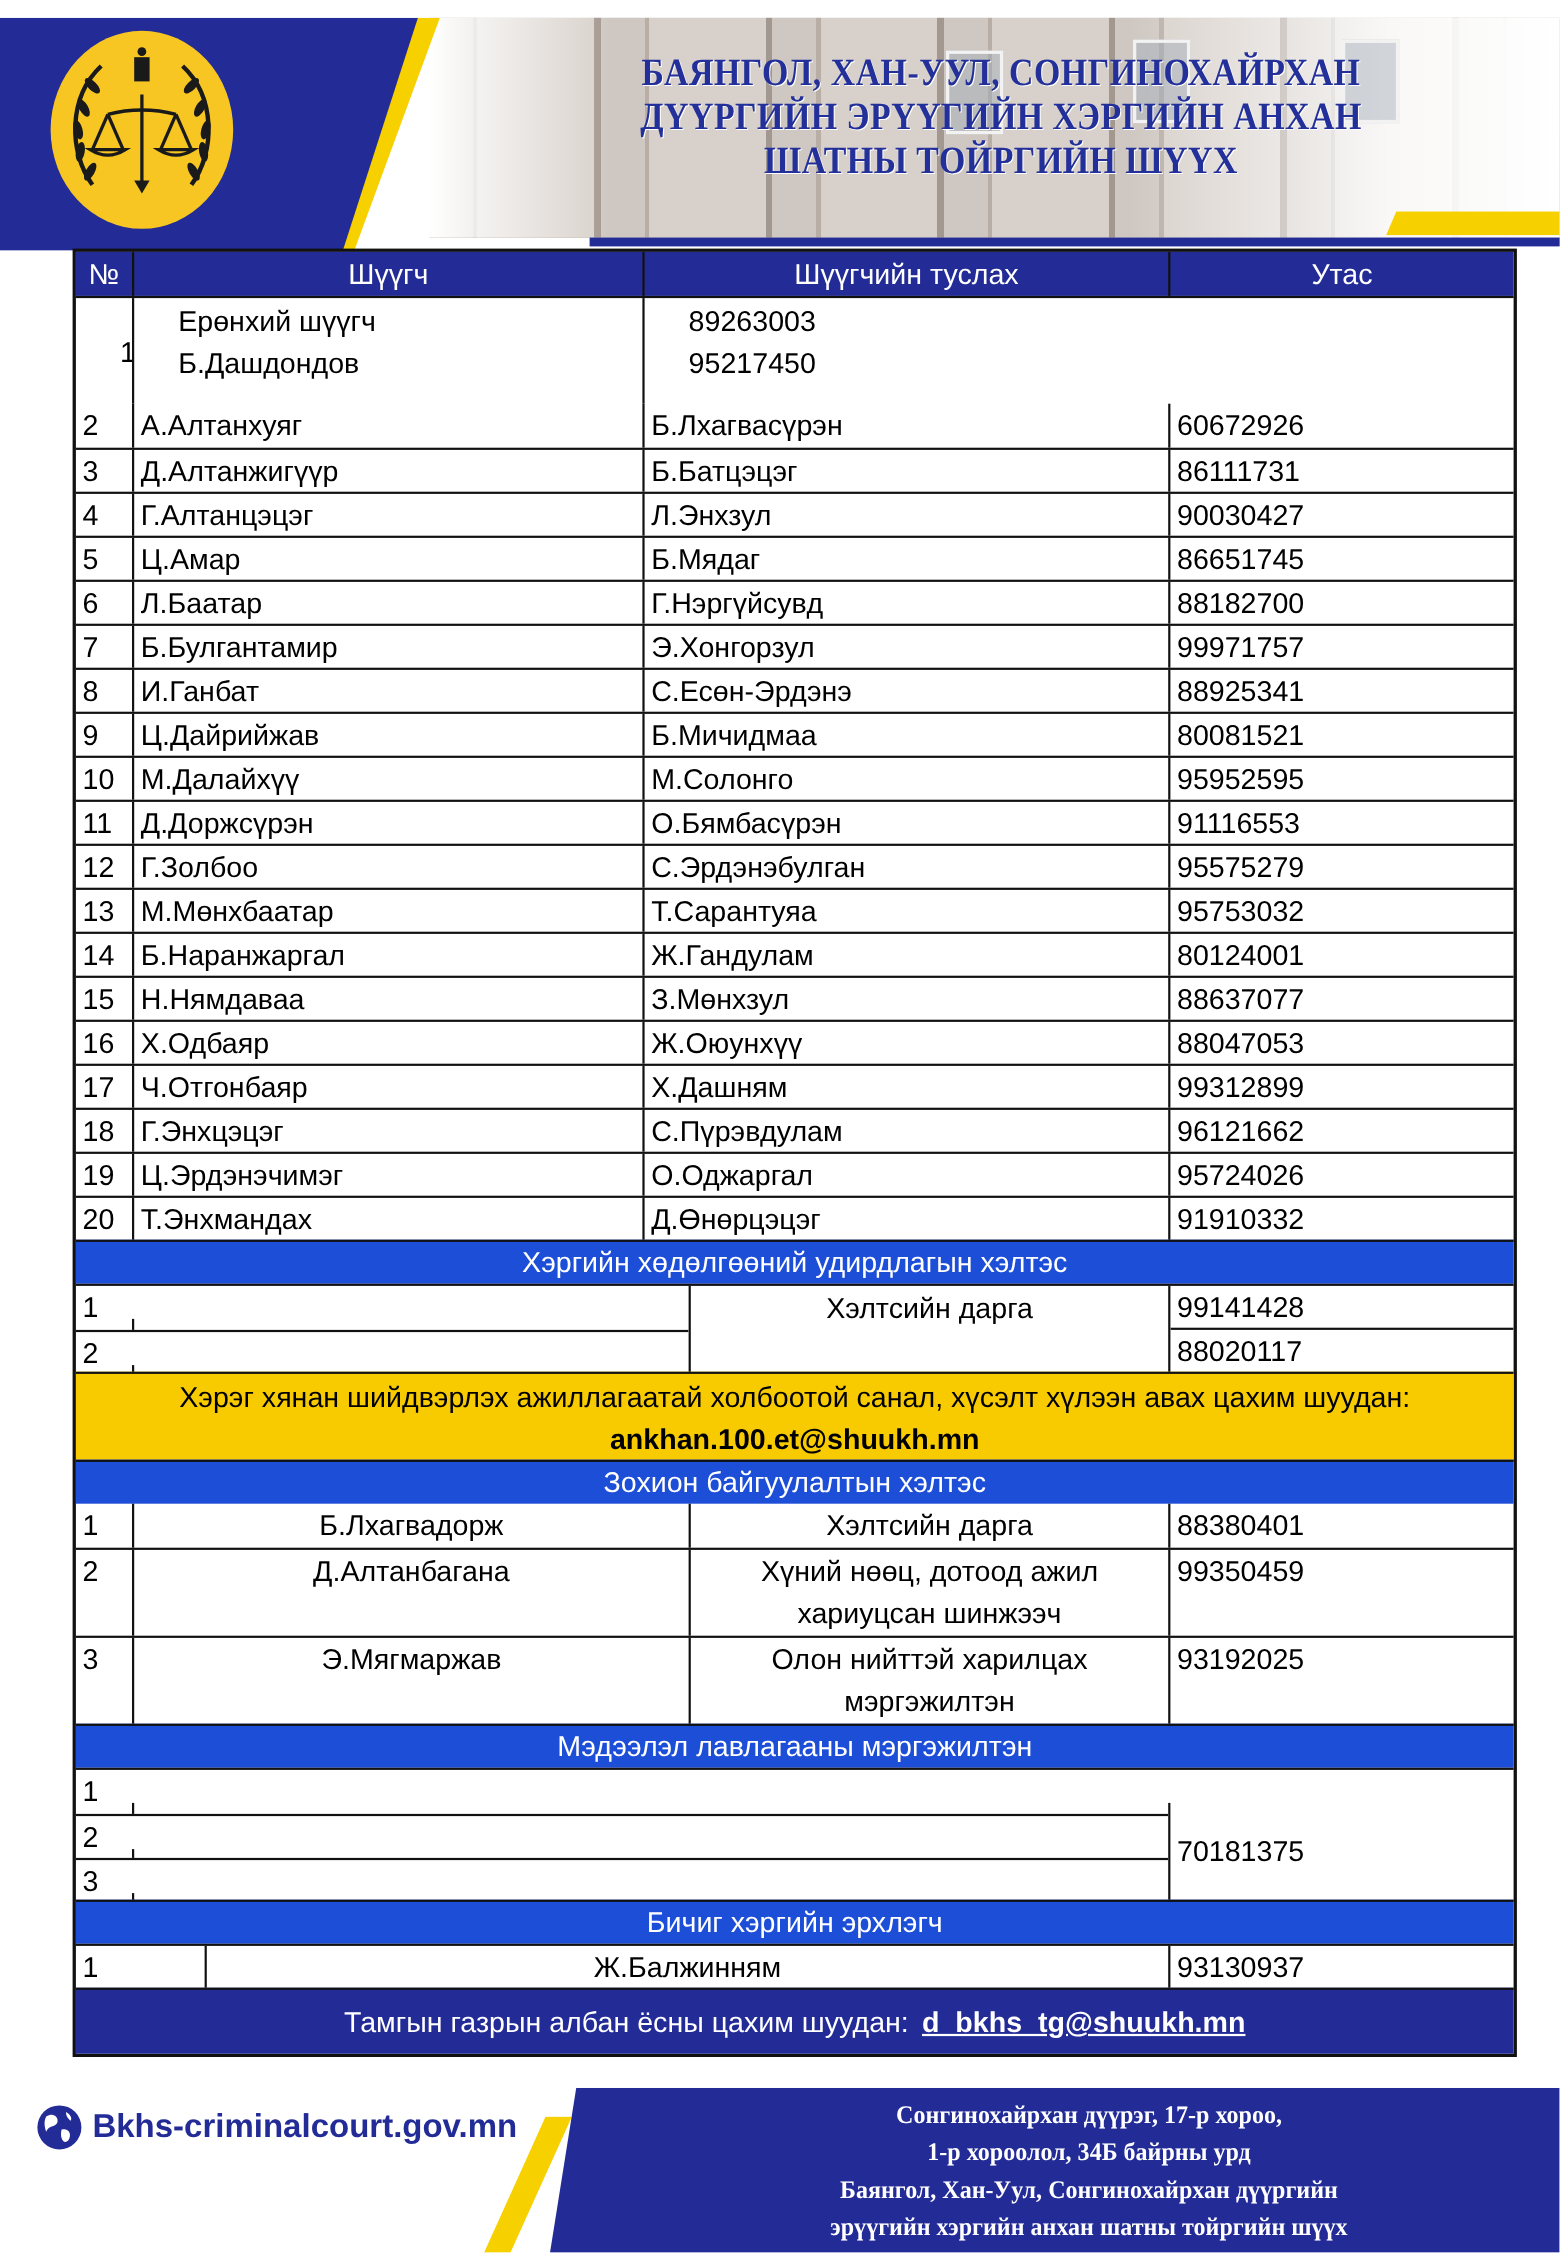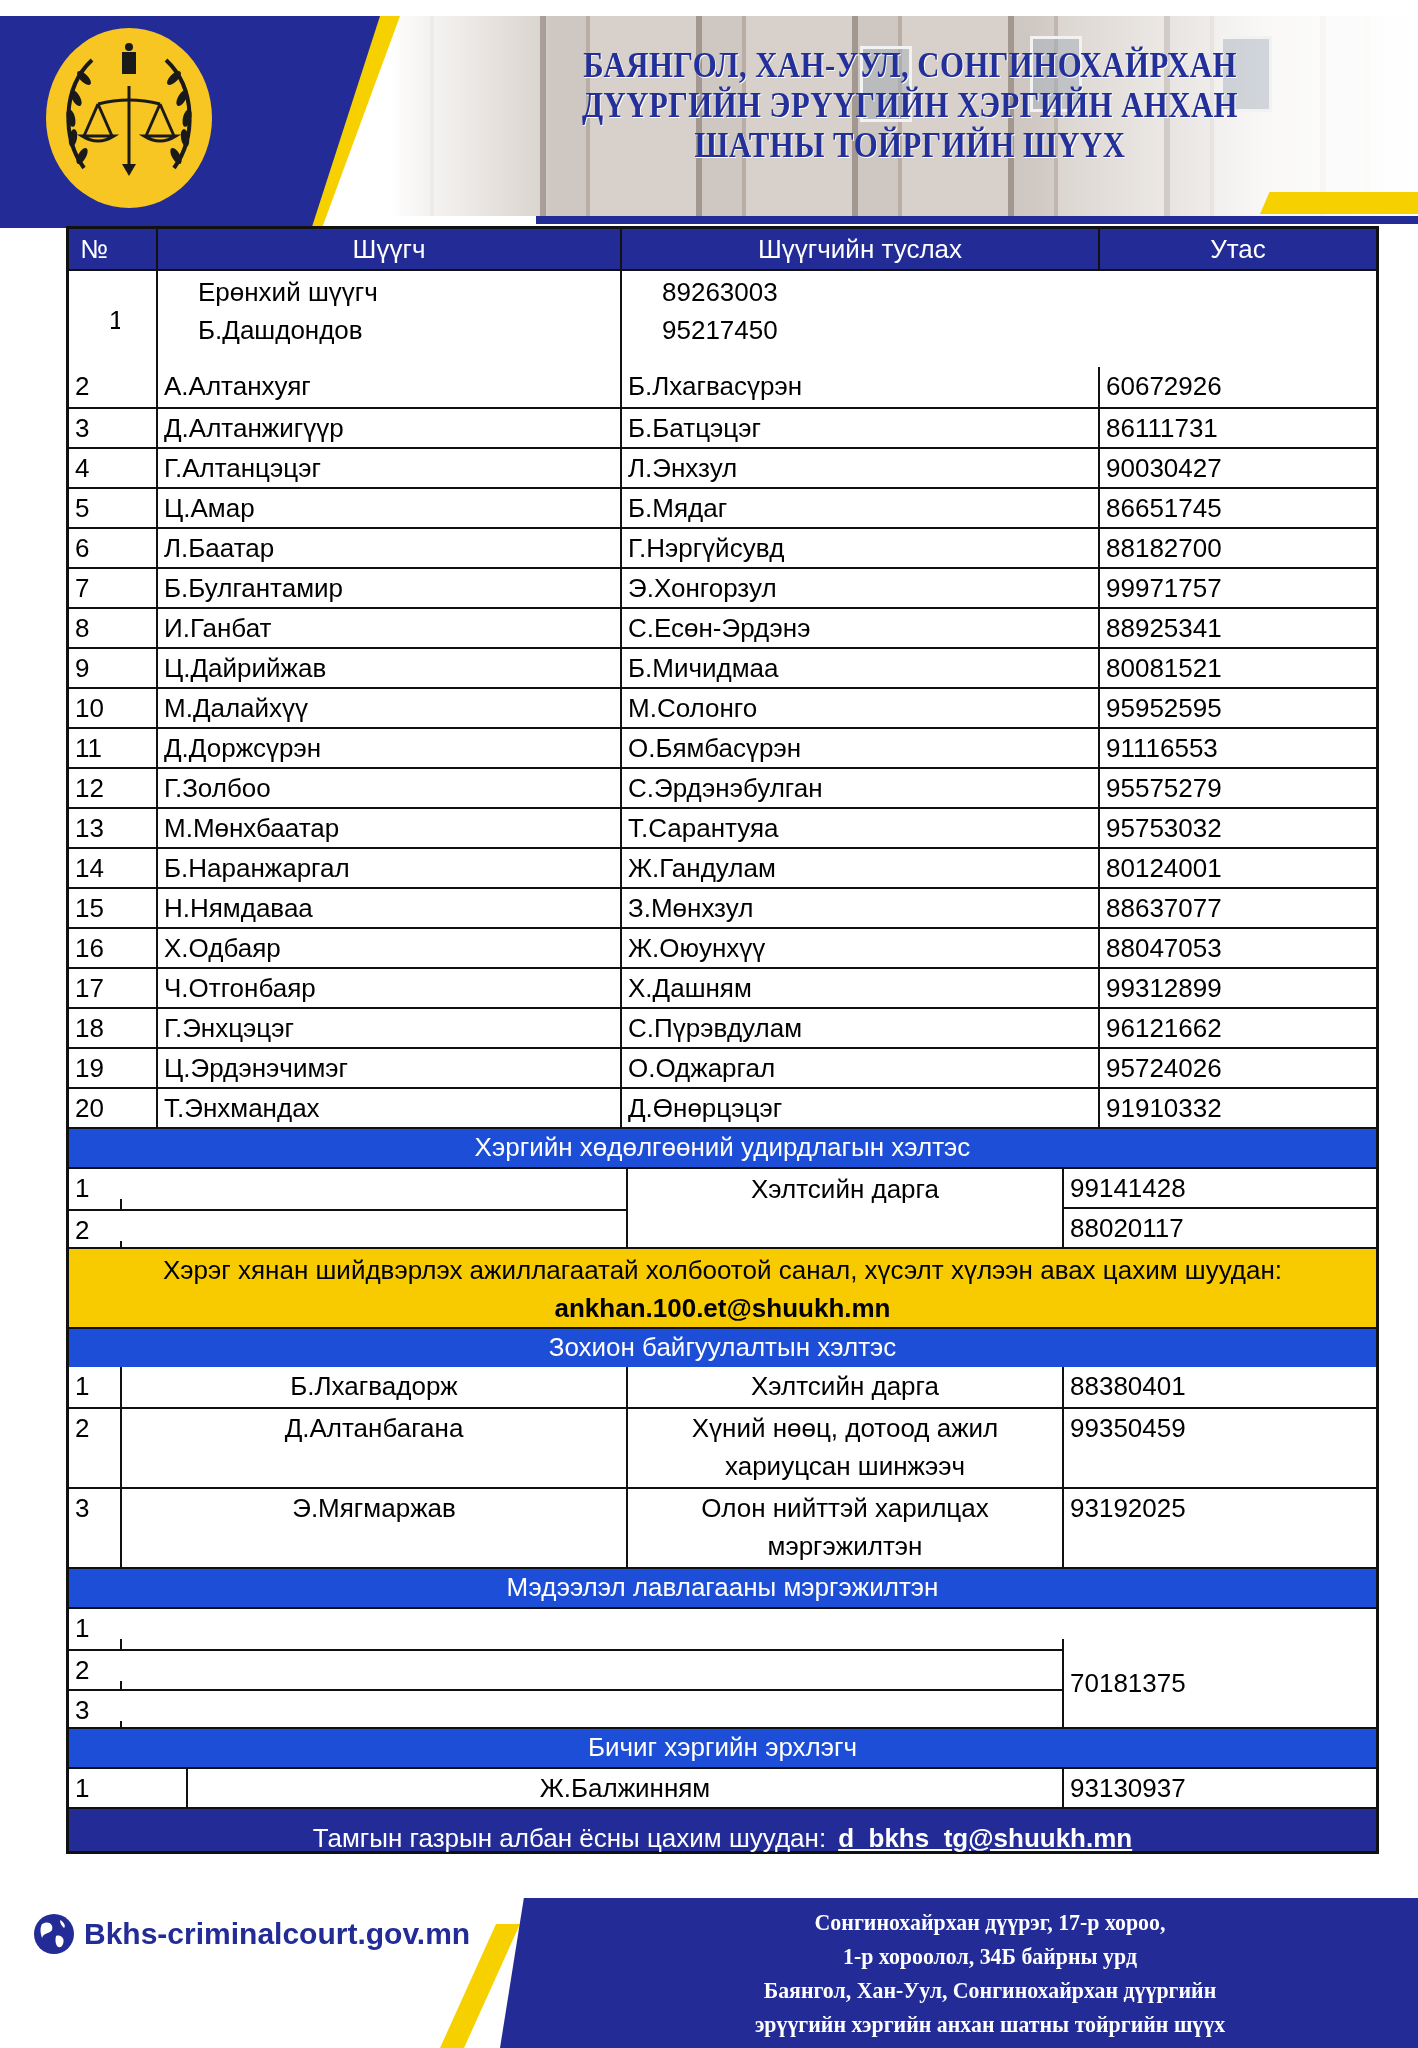--- a/index.html
+++ b/index.html
@@ -29,21 +29,21 @@
   .hdr-band-blue { position:absolute; left:536px; top:200px; width:882px; height:8px; background:#222b96; }
 
   
   .tbl { position:absolute; left:66px; top:226px; width:1313px; border:3px solid #111; box-sizing:border-box; }
   .row { display:flex; border-top:2.5px solid #111; box-sizing:border-box; }
   .row:first-child { border-top:none; }
   .cell { box-sizing:border-box; border-left:2.5px solid #111; font-size:26px; line-height:38px; padding:0 6px;
           white-space:nowrap; overflow:hidden; }
   .cell:first-child { border-left:none; }
   .c-no { width:51px; }
-  .c-judge { width:464px;margin-left:36px; }
+  .c-judge { width:464px; }
   .c-asst { width:478px; }
   .c-phone { flex:1; }
   .head-row { background:#222b96; color:#fff; height:40px; }
   .head-row .cell { text-align:center; line-height:40px; border-color:#111; }
   .r-main { height:40px; }
   .r-first { height:98px; }
   .r-first .cell { padding-top:2px;padding-left:40px; }
   .band { background:#1d4ed8; color:#fff; text-align:center; font-size:26px; line-height:37px; height:40px; }
   .sub-no { width:51px; }
   .sub-name { width:506px; text-align:center; }
@@ -51,21 +51,21 @@
   .yellow { background:#f7cb00; text-align:center; font-size:26px; line-height:38px; height:80px; padding-top:2px; box-sizing:border-box; }
   .yellow .mail { font-weight:bold; }
   .info-left { width:993px; display:flex; flex-direction:column; border-left:none; padding:0; }
   .info-sub { display:flex; height:40px; border-top:2.5px solid #111; box-sizing:border-box; }
   .info-sub:first-child { border-top:none; }
   .info-sub .cell { line-height:38px; }
   .info-name { flex:1; text-align:center;margin-top:30px; }
   .info-phone { flex:1; display:flex; align-items:center;margin-top:30px; }
   .clerk-no { width:117px; }
   .clerk-name { width:876px; text-align:center; }
-  .footer-band { background:#222b96; color:#fff; text-align:center; font-size:26px; height:44px; line-height:58px; }
+  .footer-band { background:#222b96; color:#fff; text-align:center; font-size:26px; height:60px; line-height:58px; }
   .footer-band .mail { font-weight:bold; text-decoration:underline; margin-left:12px; }
 
   
   .foot-left { position:absolute; left:0; top:1894px; width:520px; height:80px; display:flex; align-items:center;padding-left:28px; }
   .globe { width:44px; height:44px; margin-left:4px; }
   .site { font-family:"Liberation Sans", sans-serif; font-weight:bold; font-size:30px; color:#222b96; margin-left:8px; }
   .foot-yellow { position:absolute; left:440px; top:1924px; width:80px; height:124px; background:#f7d000;
     clip-path: polygon(70% 0, 100% 0, 30% 100%, 0 100%); }
   .foot-blue { position:absolute; left:500px; top:1898px; width:918px; height:150px; background:#222b96;
     clip-path: polygon(2.6% 0, 100% 0, 100% 100%, 0 100%); }

